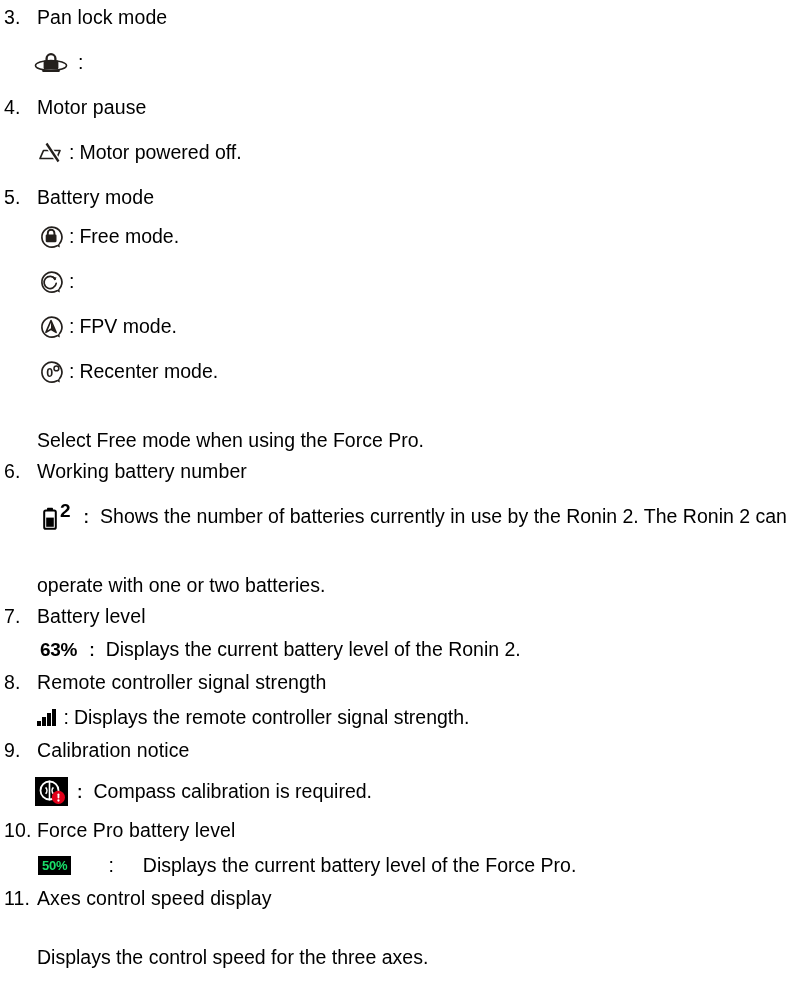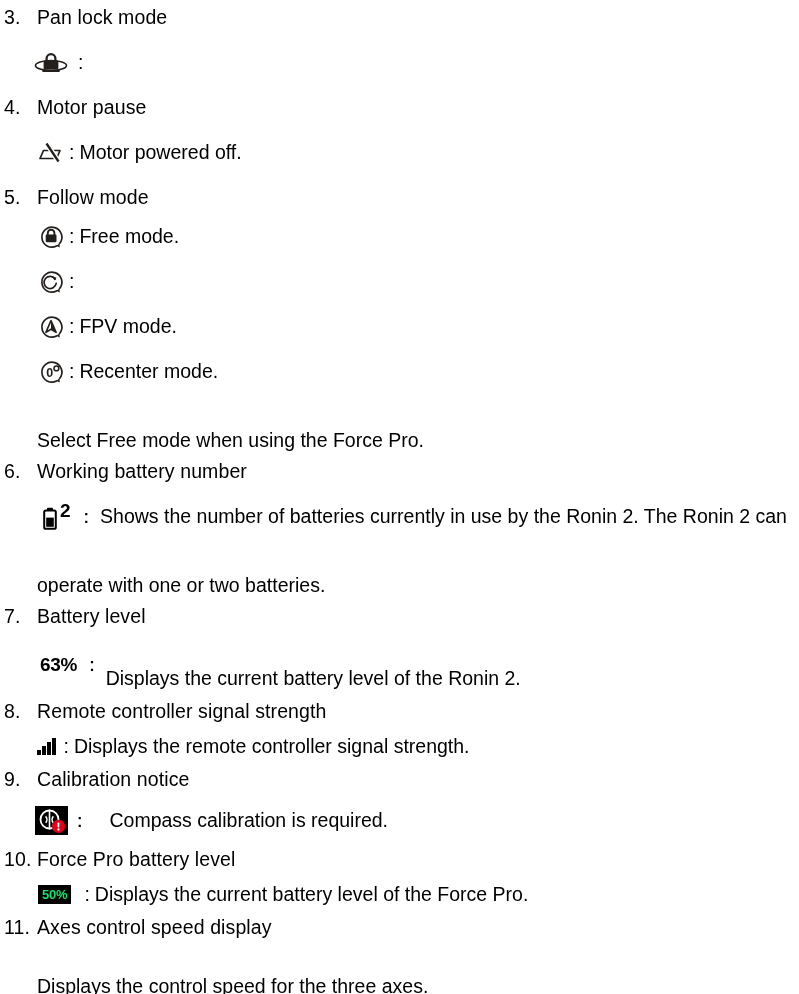--- a/index.html
+++ b/index.html
@@ -174,21 +174,21 @@
         <line x1="9.5" y1="3.5" x2="21.5" y2="21.5" stroke="#231f1c" stroke-width="2.3"></line>
       </svg>
     </span>
     <span class="desc" style="margin-left:5px;">:</span>
     <span class="desc" style="margin-left:5px;">Motor powered off.</span>
   </div>
 
   <div class="sp-14"></div>
   <div class="row num-row">
     <span class="num">5.</span>
-    <span class="num-text">Follow mode</span>
+    <span class="num-text">Battery mode</span>
   </div>
 
   <div class="sp-8"></div>
   <div class="row icon-row" style="padding-left:36px;">
     <span class="icon-box" style="width:30px;height:30px;">
       <svg width="30" height="30" viewBox="0 0 30 30">
         <path d="M23.6 21.5 A10 10 0 1 0 20.5 24 L20.5 24" fill="none" stroke="#231f1c" stroke-width="1.7" stroke-linecap="round"></path>
         <path d="M23.8 25.4 l-3.6 -1.6 l3.2 -2.2 z" fill="#231f1c"></path>
         <path d="M11.8 13.1 v-2.0 a3.3 3.3 0 0 1 6.6 0 v2.0" fill="none" stroke="#231f1c" stroke-width="1.9"></path>
         <rect x="9.7" y="12.6" width="10.8" height="7.6" rx="1.1" fill="#231f1c"></rect>
@@ -266,21 +266,21 @@
 
   <div class="row num-row">
     <span class="num">7.</span>
     <span class="num-text">Battery level</span>
   </div>
 
   <div class="sp-2"></div>
   <div class="row icon-row" style="padding-left:40px;">
     <span class="pct-bold">63%</span>
     <span class="desc" style="margin-left:5px;">：</span>
-    <span class="desc" style="margin-left:4px;margin-top:29px;">Displays the current battery level of the Ronin 2.</span>
+    <span class="desc" style="margin-left:4px;">Displays the current battery level of the Ronin 2.</span>
   </div>
 
   <div class="sp-2"></div>
   <div class="row num-row">
     <span class="num">8.</span>
     <span class="num-text">Remote controller signal strength</span>
   </div>
 
   <div class="sp-4"></div>
   <div class="row icon-row" style="padding-left:37px;">
@@ -307,31 +307,31 @@
         <circle cx="14.5" cy="13.5" r="9" fill="none" stroke="#ffffff" stroke-width="1.8"></circle>
         <line x1="14.5" y1="3.6" x2="14.5" y2="23.4" stroke="#ffffff" stroke-width="1.6"></line>
         <path d="M10.6 10.4 a4.6 4.6 0 0 1 0 6.4" fill="none" stroke="#ffffff" stroke-width="1.6"></path>
         <path d="M18.4 10.4 a4.6 4.6 0 0 0 0 6.4" fill="none" stroke="#ffffff" stroke-width="1.6"></path>
         <circle cx="23.4" cy="20.4" r="6.6" fill="#e2001a"></circle>
         <rect x="22.55" y="16.4" width="1.8" height="5" rx="0.9" fill="#ffffff"></rect>
         <circle cx="23.45" cy="23.5" r="1.15" fill="#ffffff"></circle>
       </svg>
     </span>
     <span class="desc" style="margin-left:2px;">：</span>
-    <span class="desc" style="margin-left:20px;">Compass calibration is required.</span>
+    <span class="desc" style="margin-left:4px;">Compass calibration is required.</span>
   </div>
 
   <div class="sp-8"></div>
   <div class="row num-row">
     <span class="num">10.</span>
     <span class="num-text">Force Pro battery level</span>
   </div>
 
   <div class="sp-4"></div>
-  <div class="row icon-row" style="padding-left:38px;">
+  <div class="row icon-row" style="padding-left:38px;gap:24px;">
     <span class="badge-green">50%</span>
     <span class="desc" style="margin-left:13px;">:</span>
     <span class="desc" style="margin-left:5px;">Displays the current battery level of the Force Pro.</span>
   </div>
 
   <div class="sp-2"></div>
   <div class="row num-row">
     <span class="num">11.</span>
     <span class="num-text">Axes control speed display</span>
   </div>

